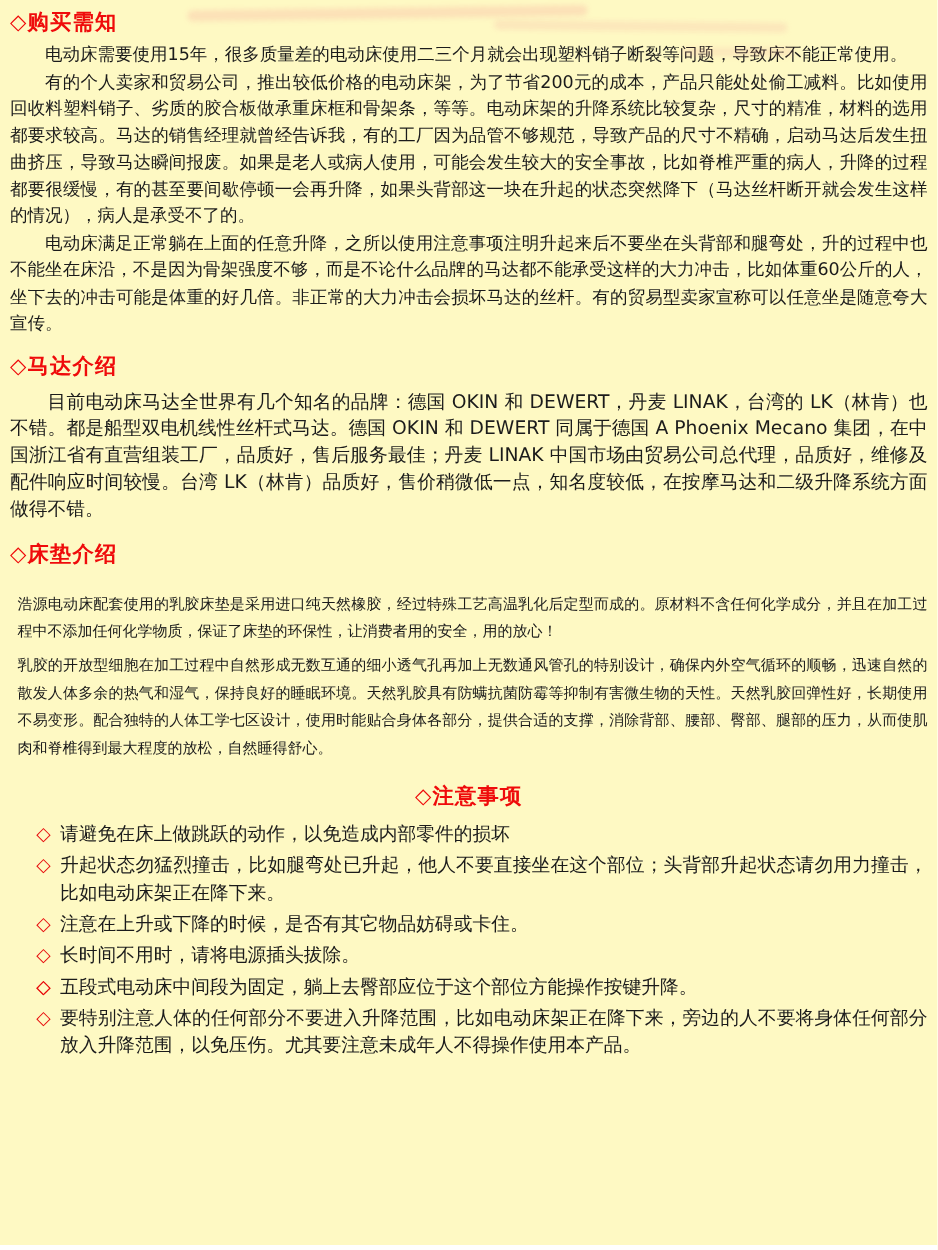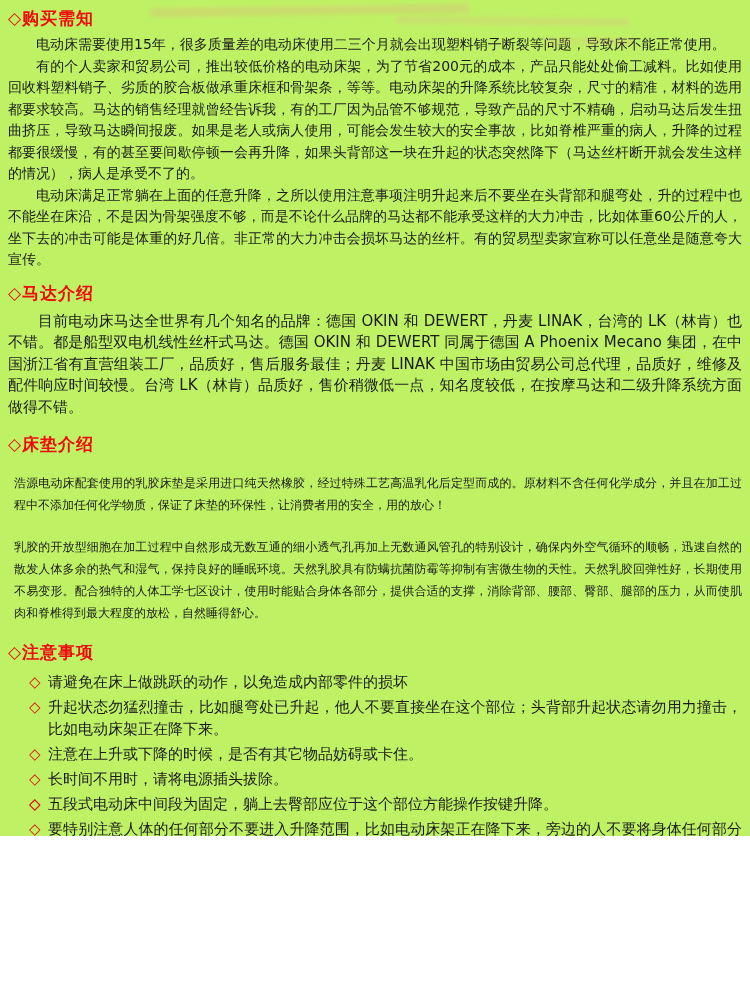--- a/index.html
+++ b/index.html
@@ -10,25 +10,25 @@
   body {
     width: 750px;
     height: 1000px;
     font-family: "DejaVu Sans", sans-serif;
     color: #1b1b1b;
     -webkit-font-smoothing: antialiased;
   }
   .page {
     position: relative;
     width: 750px;
-    height: 836px;
+    height: 996px;
     box-sizing: border-box;
     padding: 4px 8px 0 8px;
     overflow: hidden;
-    background: #bef264;
+    background: #fef9c3;
   }
   
   .scan-artifact {
     position: absolute;
     pointer-events: none;
     border-radius: 4px;
     filter: blur(2px);
   }
   .artifact-1 { left: 150px; top: 6px;  width: 320px; height: 9px;  background: rgba(245,140,140,0.22); transform: rotate(-0.8deg); }
   .artifact-2 { left: 395px; top: 17px; width: 235px; height: 8px;  background: rgba(245,150,150,0.18); transform: rotate(0.6deg); }
@@ -53,28 +53,28 @@
   .sec-purchase .sec-heading { margin: 2px 0 4px 0; }
   .sec-purchase .para { font-size: 14px; line-height: 21.5px; }
 
   
   .sec-motor .sec-heading { margin: 10px 0 6px 0; }
   .sec-motor .para { font-size: 15px; line-height: 21.5px; }
 
   
   .sec-mattress .sec-heading { margin: 14px 0 16px 0; }
   .sec-mattress .para { font-size: 12px; line-height: 22px; margin-left: 6px; }
-  .sec-mattress .para + .para { margin-top: 20px; }
+  .sec-mattress .para + .para { margin-top: 5px; }
 
   
   .sec-warranty .sec-heading { margin: 15px 0 8px 0; }
   .sec-warranty .para { font-size: 15px; line-height: 23px; }
 
   
-  .sec-cautions .sec-heading { margin: 16px 0 7px 0; }
+  .sec-cautions .sec-heading { margin: 16px 0 7px 0; text-align: center; }
   .caution-item {
     position: relative;
     padding-left: 40px;
     font-size: 15px;
     line-height: 22px;
     margin-bottom: 3px;
     text-align: justify;
     color: #1b1b1b;
   }
   .diamond-bullet {

